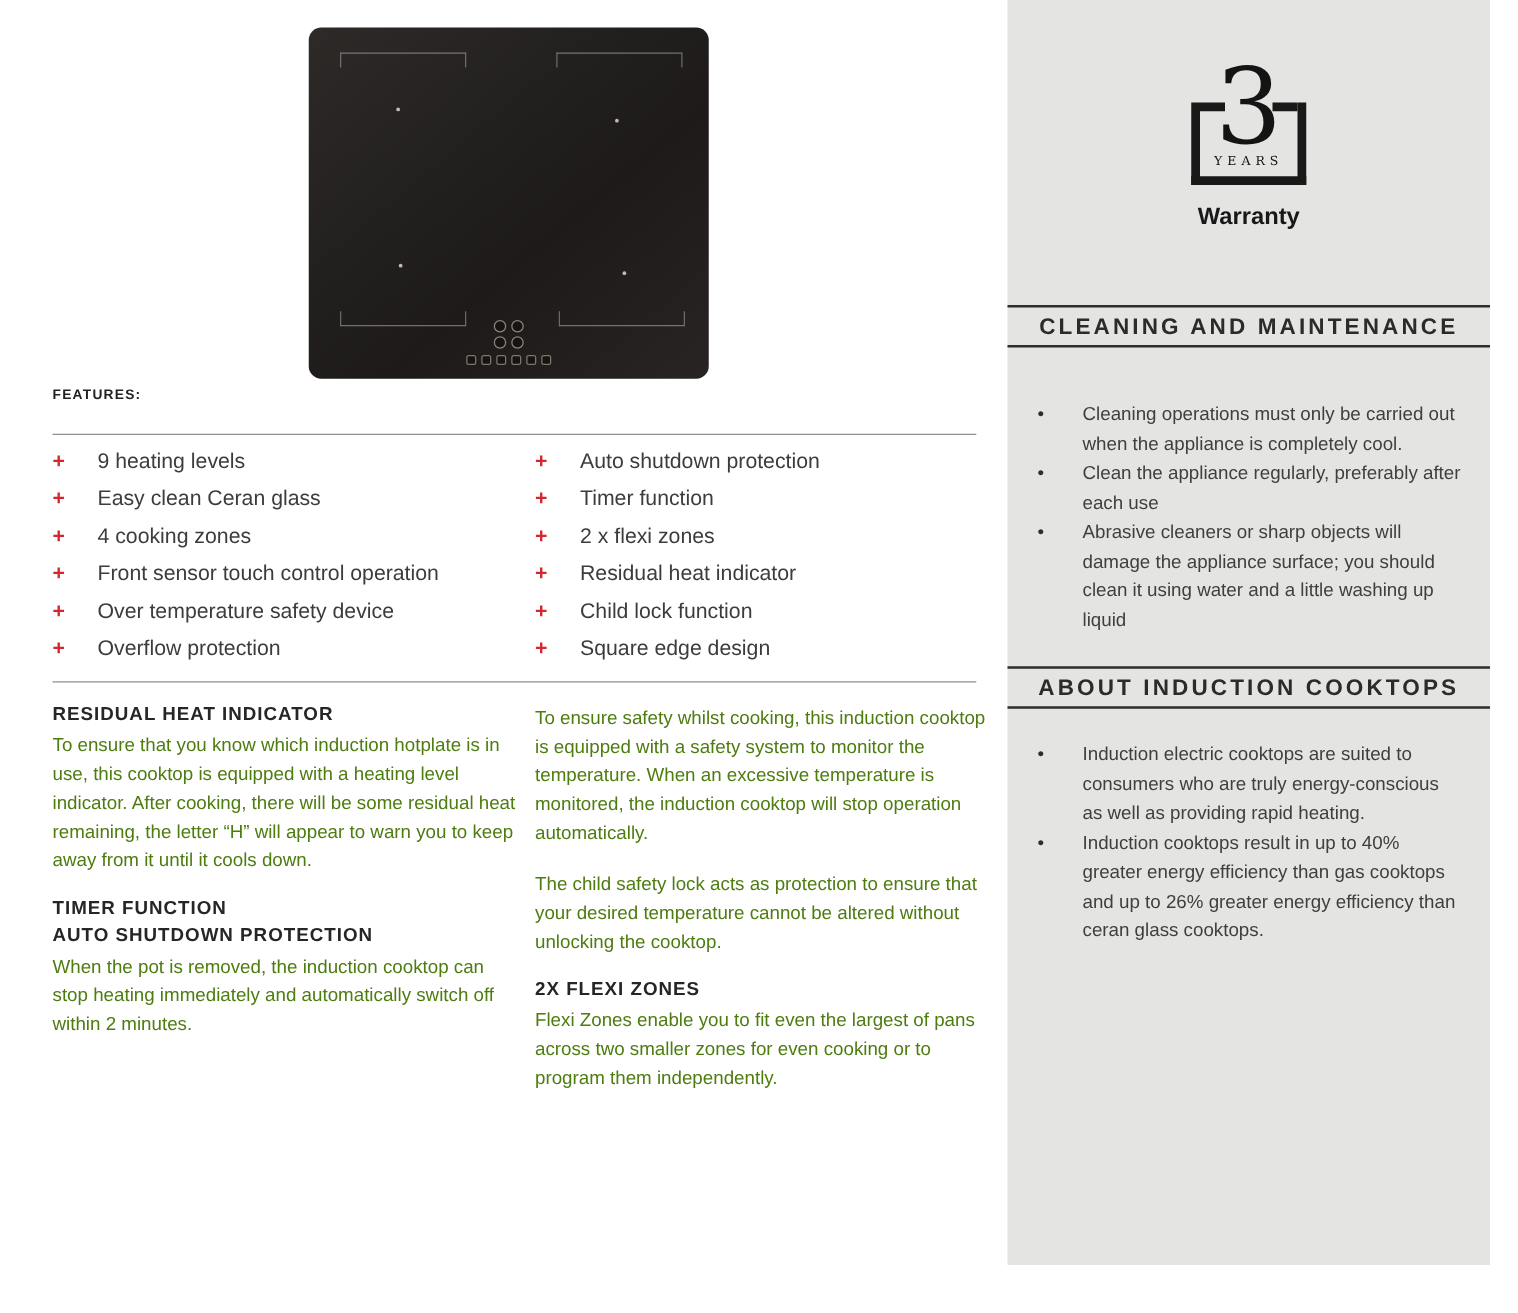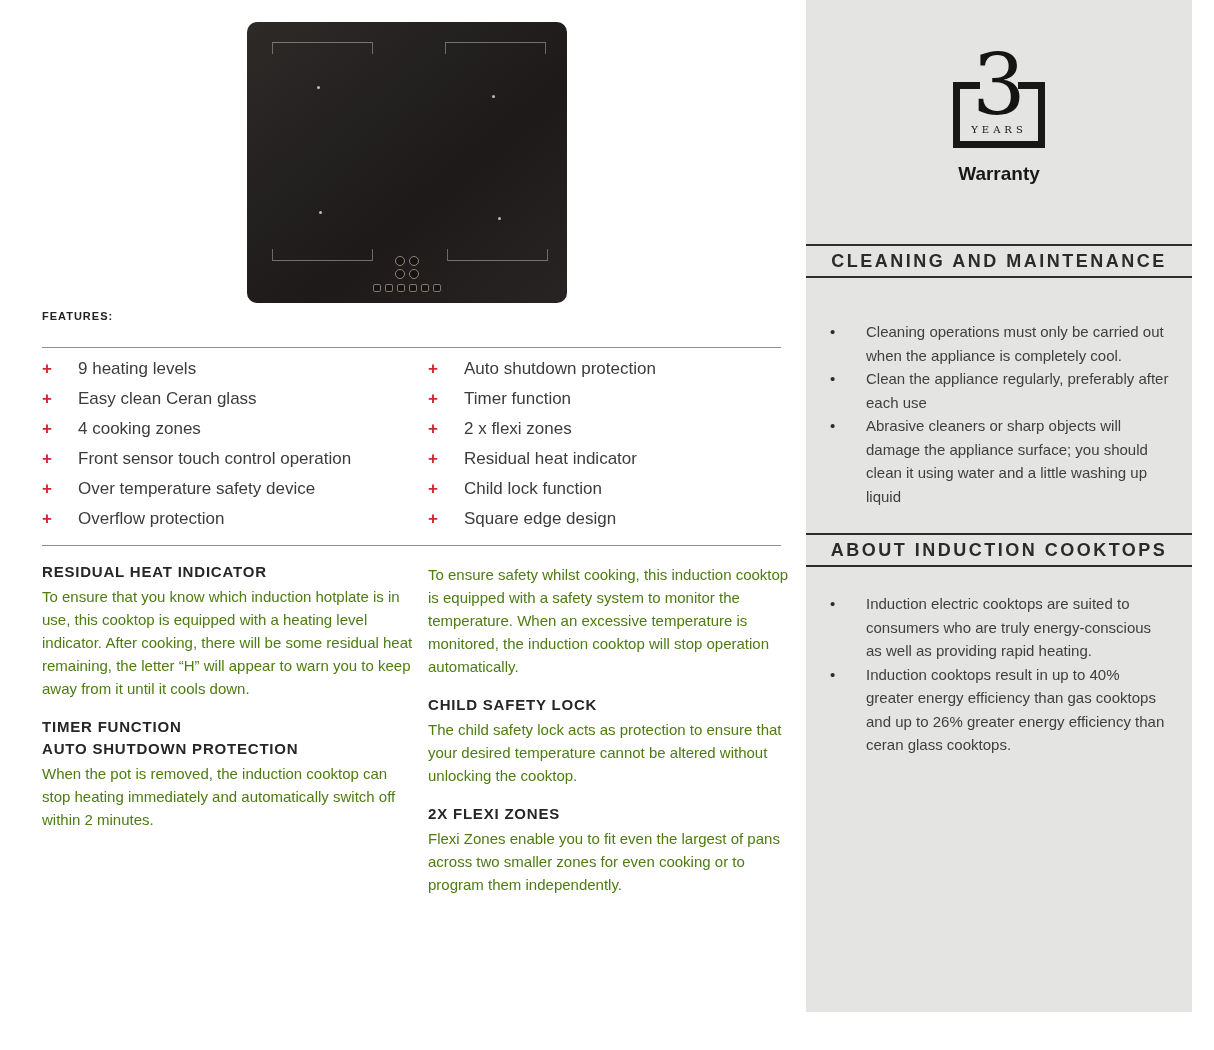--- a/index.html
+++ b/index.html
@@ -178,21 +178,20 @@
       <h3>AUTO SHUTDOWN PROTECTION</h3>
       <p>When the pot is removed, the induction cooktop can stop heating immediately and automatically switch off within 2 minutes.</p>
     </div>
   </div>
 
   <div class="sec-col right">
     <div class="sec">
       <p>To ensure safety whilst cooking, this induction cooktop is equipped with a safety system to monitor the temperature. When an excessive temperature is monitored, the induction cooktop will stop operation automatically.</p>
     </div>
     <div class="sec">
-      <h3>CHILD SAFETY LOCK</h3>
       <p>The child safety lock acts as protection to ensure that your desired temperature cannot be altered without unlocking the cooktop.</p>
     </div>
     <div class="sec">
       <h3>2X FLEXI ZONES</h3>
       <p>Flexi Zones enable you to fit even the largest of pans across two smaller zones for even cooking or to program them independently.</p>
     </div>
   </div>
 
   <div class="sidebar">
 

